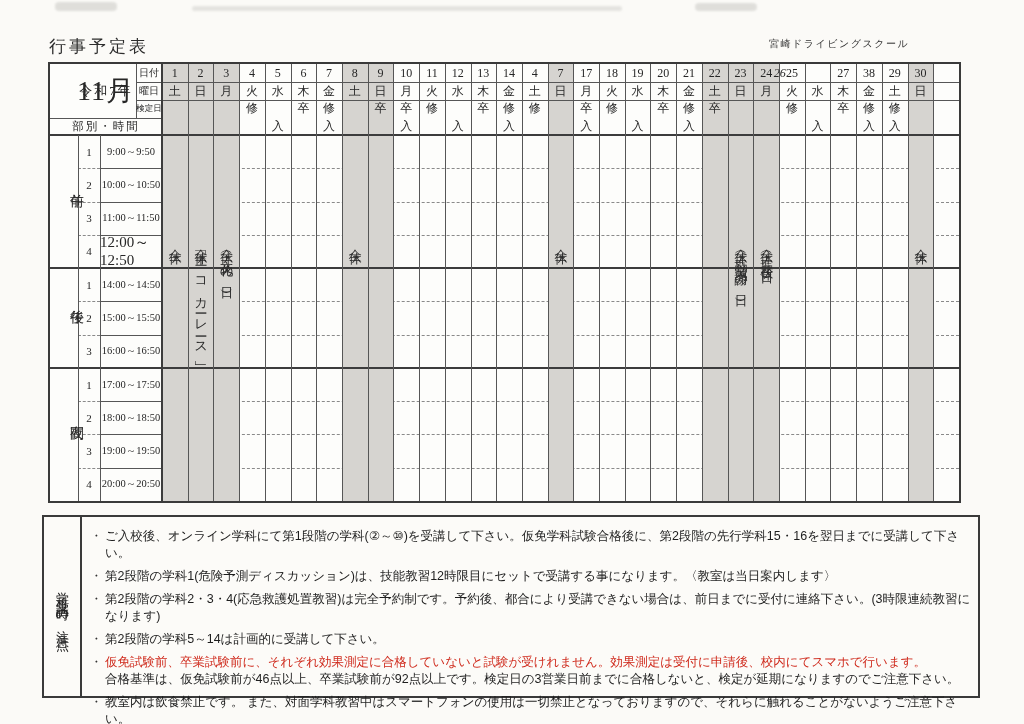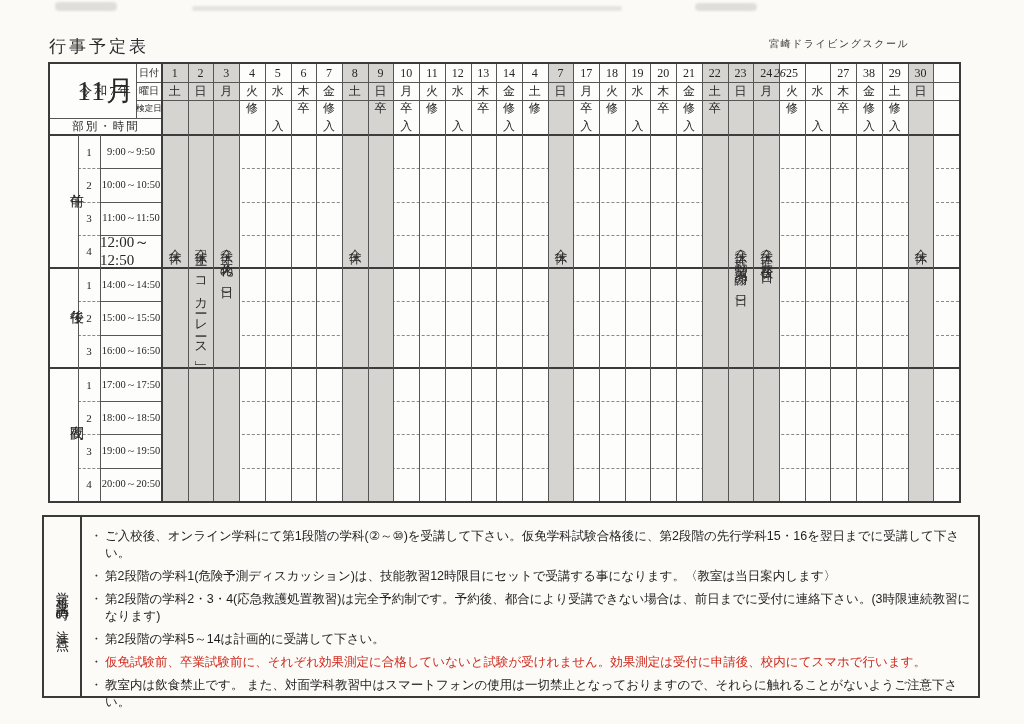--- a/index.html
+++ b/index.html
@@ -298,19 +298,20 @@
           <span>第2段階の学科2・3・4(応急救護処置教習)は完全予約制です。予約後、都合により受講できない場合は、前日までに受付に連絡下さい。(3時限連続教習になります)</span>
         </div>
         <div class="note-line">
           <span class="bullet">・</span>
           <span>第2段階の学科5～14は計画的に受講して下さい。</span>
         </div>
         <div class="note-line">
           <span class="bullet">・</span>
           <span class="red">仮免試験前、卒業試験前に、それぞれ効果測定に合格していないと試験が受けれません。効果測定は受付に申請後、校内にてスマホで行います。</span>
         </div>
+        <div class="note-sub">合格基準は、仮免試験前が46点以上、卒業試験前が92点以上です。検定日の3営業日前までに合格しないと、検定が延期になりますのでご注意下さい。</div>
         <div class="note-line">
           <span class="bullet">・</span>
           <span>教室内は飲食禁止です。 また、対面学科教習中はスマートフォンの使用は一切禁止となっておりますので、それらに触れることがないようご注意下さい。</span>
         </div>
       </div>
   </div>
 </div>
 
 </body></html>

